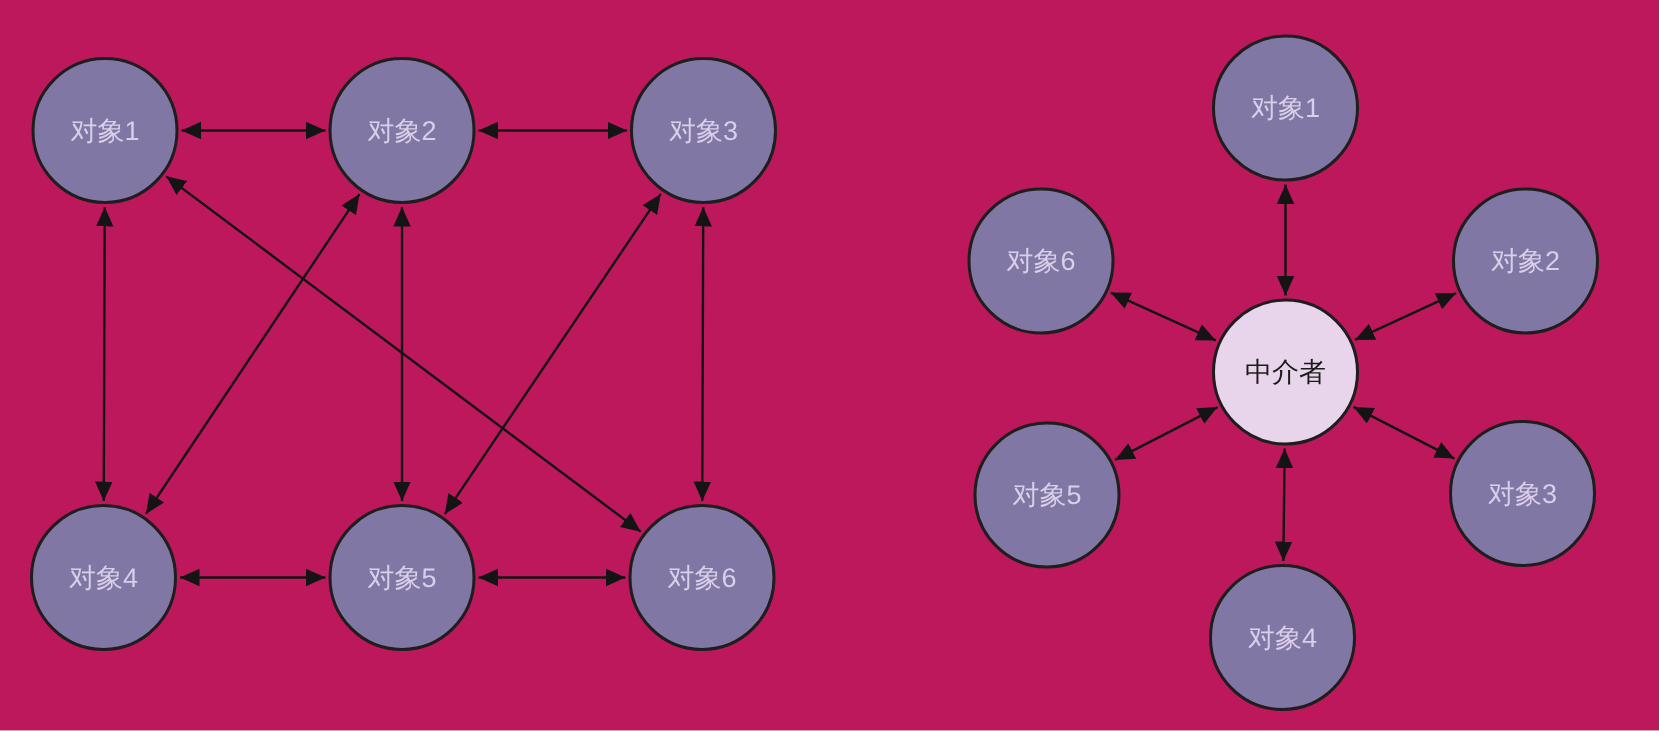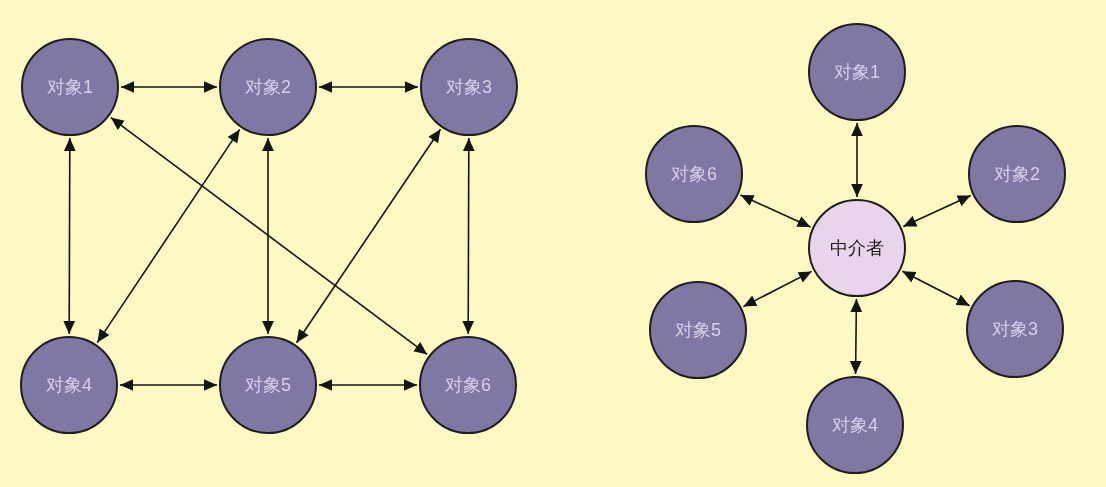--- a/index.html
+++ b/index.html
@@ -5,21 +5,21 @@
   html, body {
     margin: 0;
     padding: 0;
     background: #ffffff;
     font-family: "Liberation Sans", "DejaVu Sans", sans-serif;
   }
   .canvas-wrap {
     position: relative;
     width: 1106px;
     height: 487px;
-    background: #fef9c3;
+    background: #be185d;
     overflow: hidden;
   }
   svg { display: block; }
   text {
     font-family: "Liberation Sans", "DejaVu Sans", sans-serif;
     user-select: none;
   }
 </style>
 </head>
 <body>

